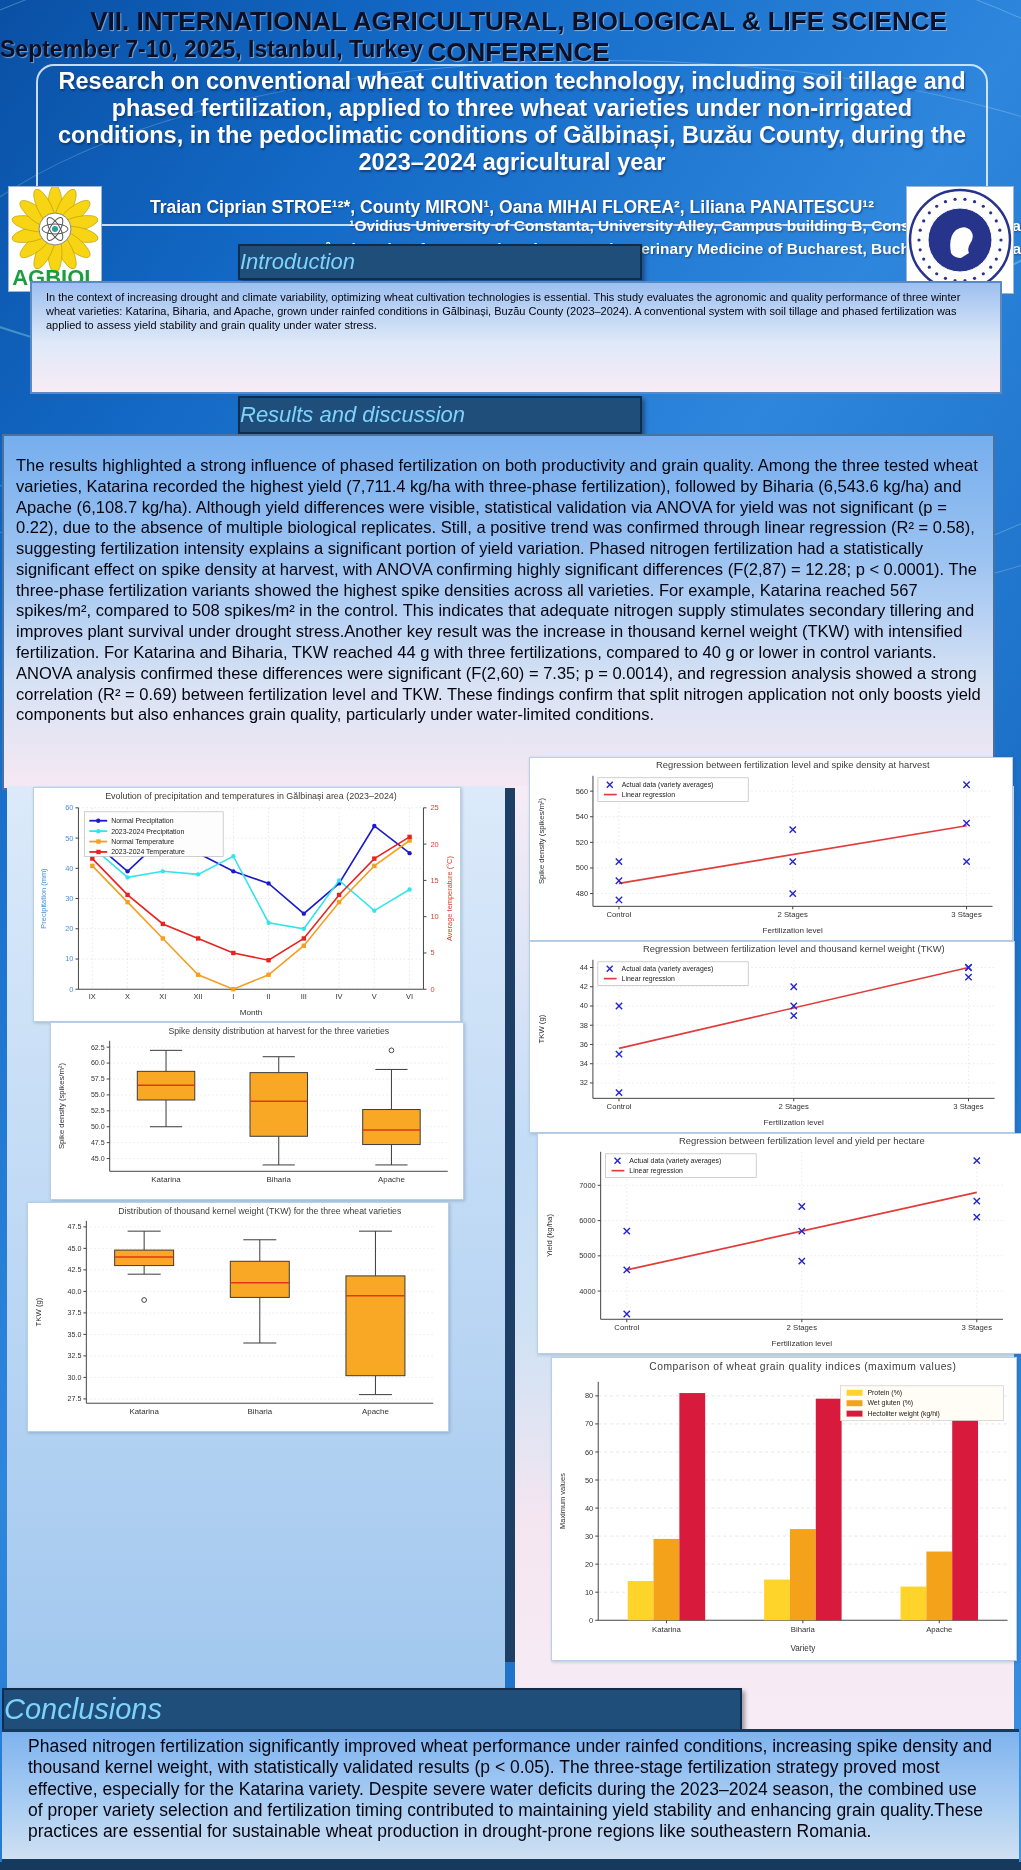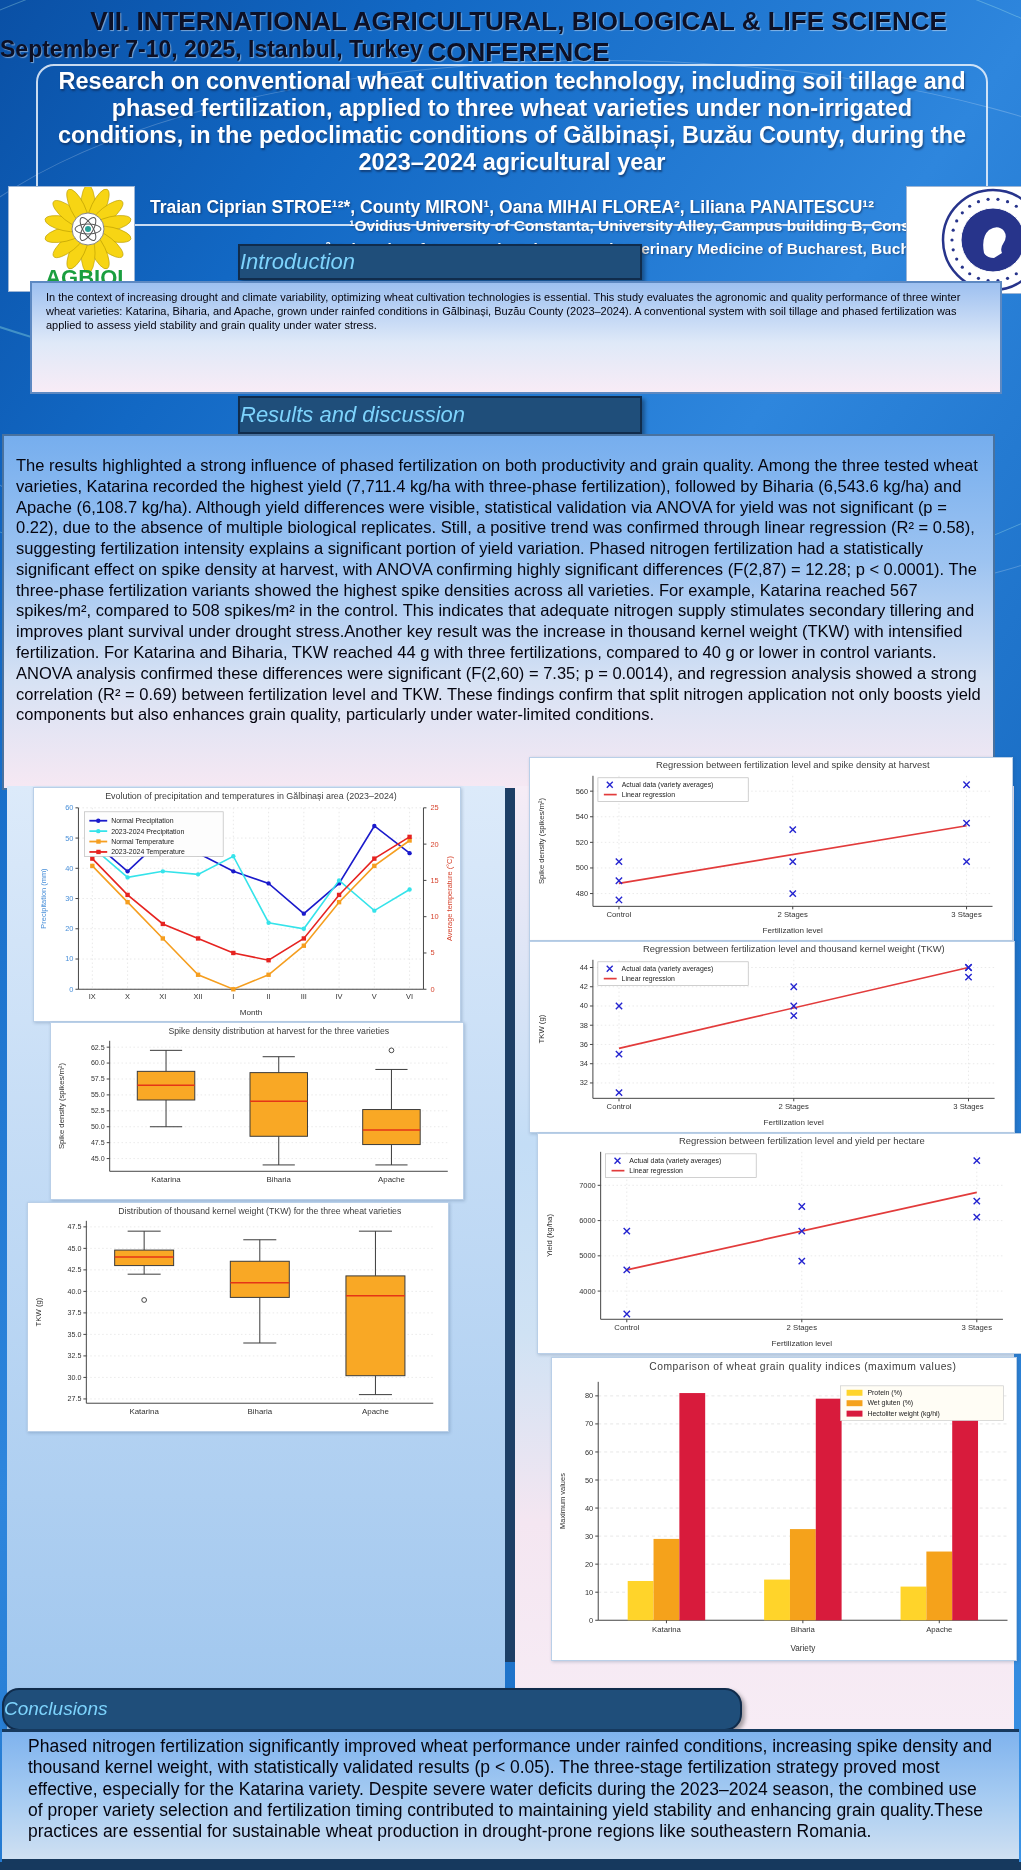--- a/index.html
+++ b/index.html
@@ -11,27 +11,27 @@
   .swoosh{position:absolute;border-radius:50%;pointer-events:none;}
   .swoosh1{left:-420px;top:-560px;width:1700px;height:950px;border:2px solid rgba(160,240,230,0.35);}
   .swoosh2{left:-250px;top:-80px;width:1500px;height:700px;border:1px solid rgba(190,250,240,0.30);}
   .swoosh3{left:-100px;top:60px;width:1400px;height:560px;border:1px solid rgba(255,255,255,0.22);}
   .conf-line1{position:absolute;top:6px;left:0;width:100%;text-align:center;font-size:26px;font-weight:bold;color:#0c1026;text-shadow:1px 1px 1px rgba(255,255,255,0.45);padding-left:8px;}
   .conf-line2{position:absolute;top:36px;left:0;width:100%;text-align:left;font-size:23px;font-weight:bold;color:#0c1026;text-shadow:1px 1px 1px rgba(255,255,255,0.45);}
   .title-box{position:absolute;left:36px;top:64px;width:948px;height:158px;border:2px solid rgba(235,242,252,0.85);border-radius:18px;}
   .main-title{position:absolute;top:2px;left:0;width:100%;padding:0 14px;box-sizing:border-box;text-align:center;font-size:23.5px;font-weight:bold;color:#ffffff;line-height:27px;text-shadow:1px 2px 2px rgba(16,42,84,0.65);}
   .authors{position:absolute;bottom:6px;left:0;width:100%;text-align:center;font-size:17.5px;font-weight:bold;color:#ffffff;text-shadow:1px 1px 2px rgba(16,42,84,0.65);}
   .affiliations{position:absolute;top:214px;left:0;width:100%;text-align:right;color:#ffffff;font-weight:bold;font-size:15.5px;line-height:23px;text-shadow:1px 1px 2px rgba(16,42,84,0.6);}
-  .logo{position:absolute;background:#fff;border:1px solid #9db6d6;padding-left:33px;}
+  .logo{position:absolute;background:#fff;border:1px solid #9db6d6;}
   .logo-left{left:8px;top:186px;width:92px;height:104px;}
   .logo-right{left:906px;top:186px;width:106px;height:106px;}
   .section-header{position:absolute;background:#1f4e7a;border:2px solid #102c4c;color:#7dd3fc;text-align:left;box-shadow:3px 3px 4px rgba(0,0,0,0.35);font-style:italic;}
   .hdr-intro{left:238px;top:244px;width:400px;height:32px;font-size:22px;line-height:32px;}
   .hdr-results{left:238px;top:396px;width:400px;height:34px;font-size:22px;line-height:34px;}
-  .hdr-concl{left:2px;top:1688px;width:736px;height:39px;font-size:19px;line-height:38px;border-radius:17px;}
+  .hdr-concl{left:2px;top:1688px;width:736px;height:39px;font-size:29px;line-height:38px;}
   .text-panel{position:absolute;box-sizing:border-box;color:#05050f;}
   .intro-panel{left:30px;top:281px;width:972px;height:113px;background:linear-gradient(180deg,#9dc0f0 0%,#dfe9f8 55%,#f8ecf6 100%);border:2px solid #5d89c2;font-size:11px;line-height:1.28;padding:7px 14px;}
   .results-panel{left:2px;top:434px;width:993px;height:356px;background:linear-gradient(180deg,#76aeee 0%,#9cc3f1 35%,#d7e2f4 70%,#f6e8f3 100%);border:2px solid #49729f;font-size:16.5px;line-height:1.26;padding:19px 12px 0;}
   .concl-panel{left:2px;top:1729px;width:1017px;height:133px;background:linear-gradient(180deg,#7fb3ee 0%,#a9cdf2 55%,#cfe0f2 100%);border-top:3px solid #16395e;border-bottom:3px solid #16395e;font-size:17.5px;line-height:1.22;padding:4px 26px;}
   .bg-left{position:absolute;left:7px;top:786px;width:498px;height:943px;background:linear-gradient(180deg,#dceafa 0%,#9fc6ee 100%);}
   .bg-right{position:absolute;left:515px;top:786px;width:499px;height:943px;background:linear-gradient(180deg,#f6ecf6 0%,#c3ddf6 38%,#cfe2f4 58%,#f4e6f1 78%,#f7ecf5 100%);}
   .divider{position:absolute;left:505px;top:788px;width:10px;height:874px;background:#1d3f66;}
   .panel{position:absolute;background:#ffffff;border:1px solid #b9cfe8;box-shadow:1px 1px 3px rgba(40,70,110,0.25);}
   #p-c1{left:33px;top:787px;width:426px;height:233px;}
   #p-c2{left:50px;top:1022px;width:412px;height:176px;}

